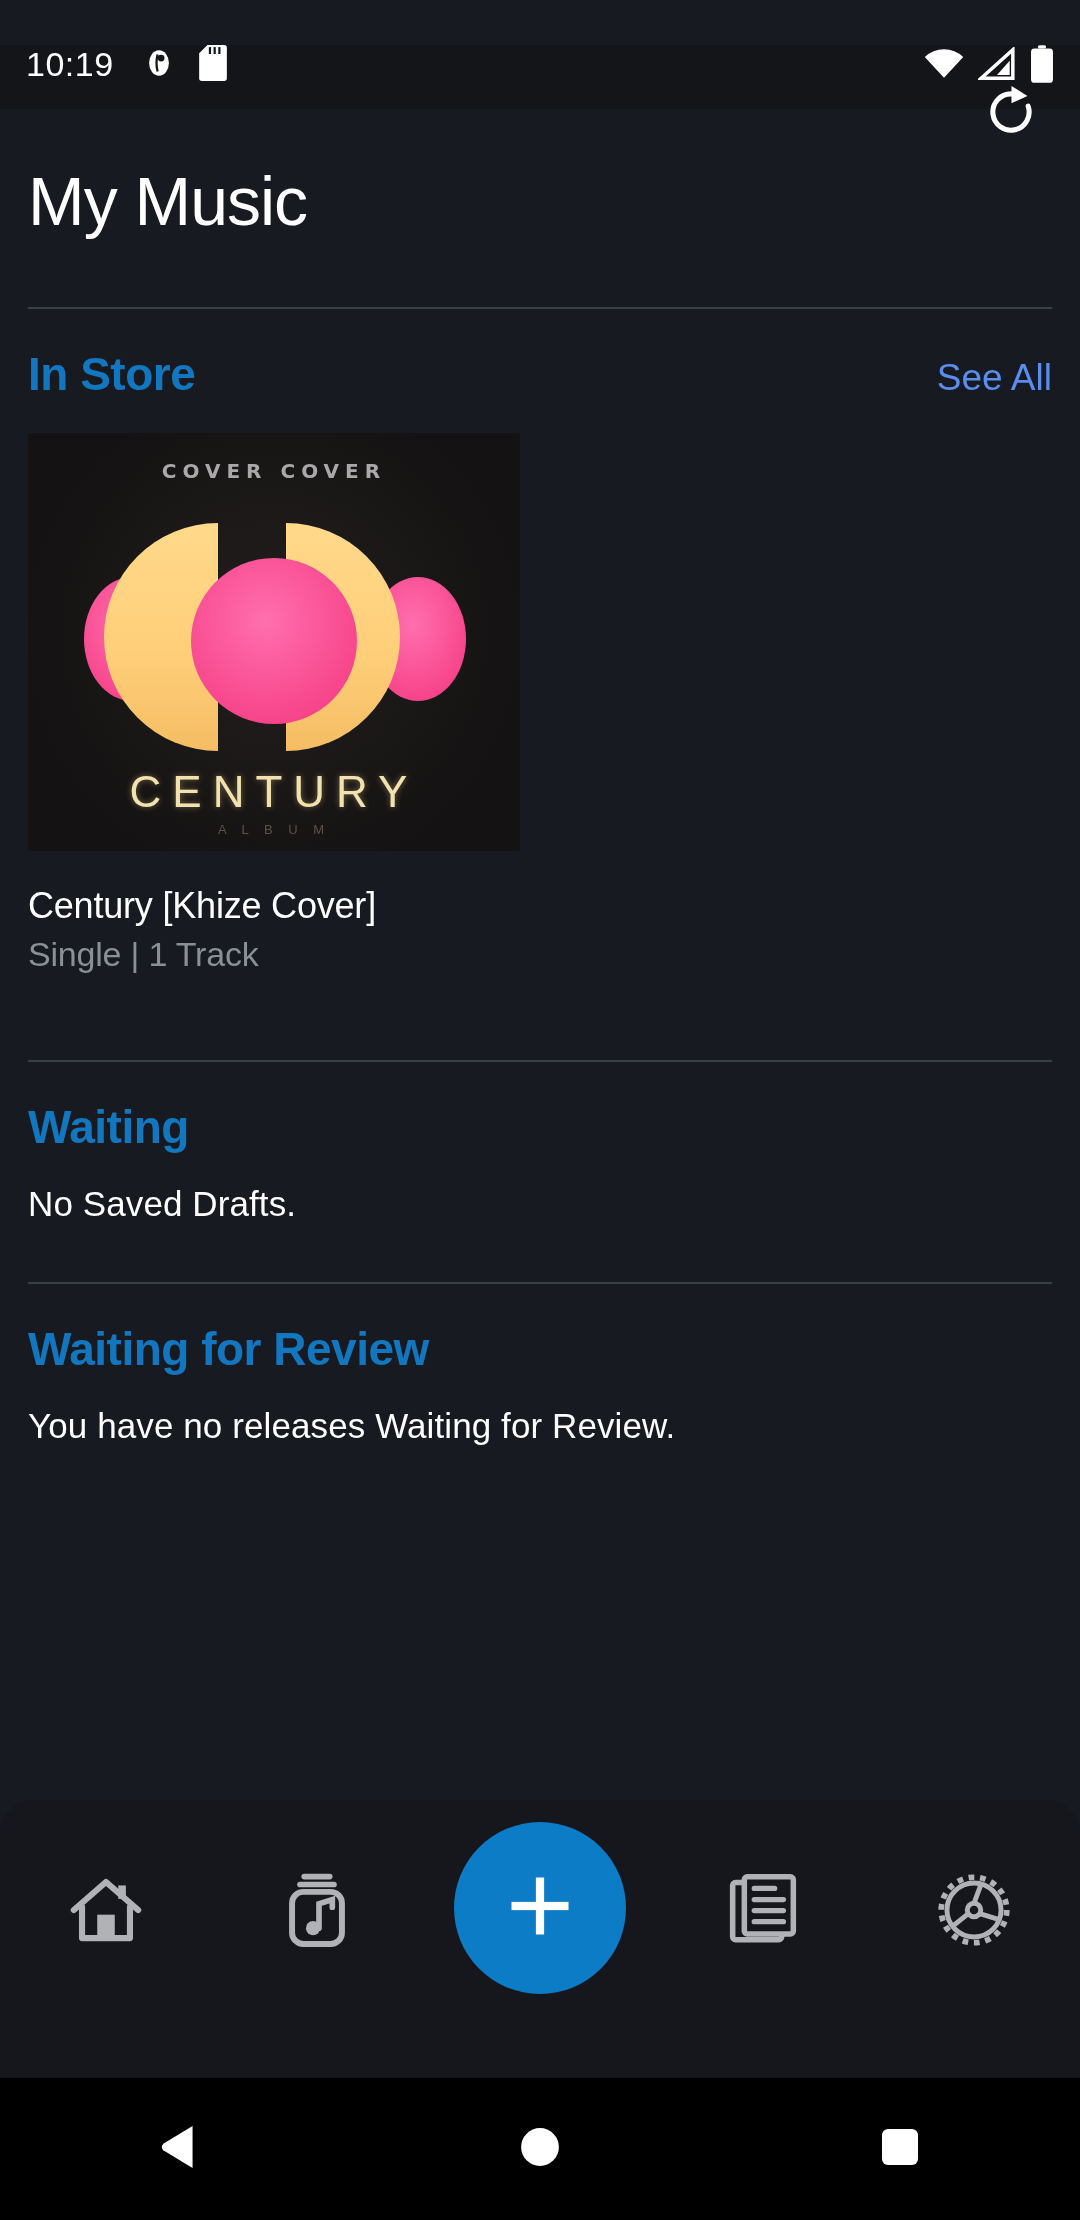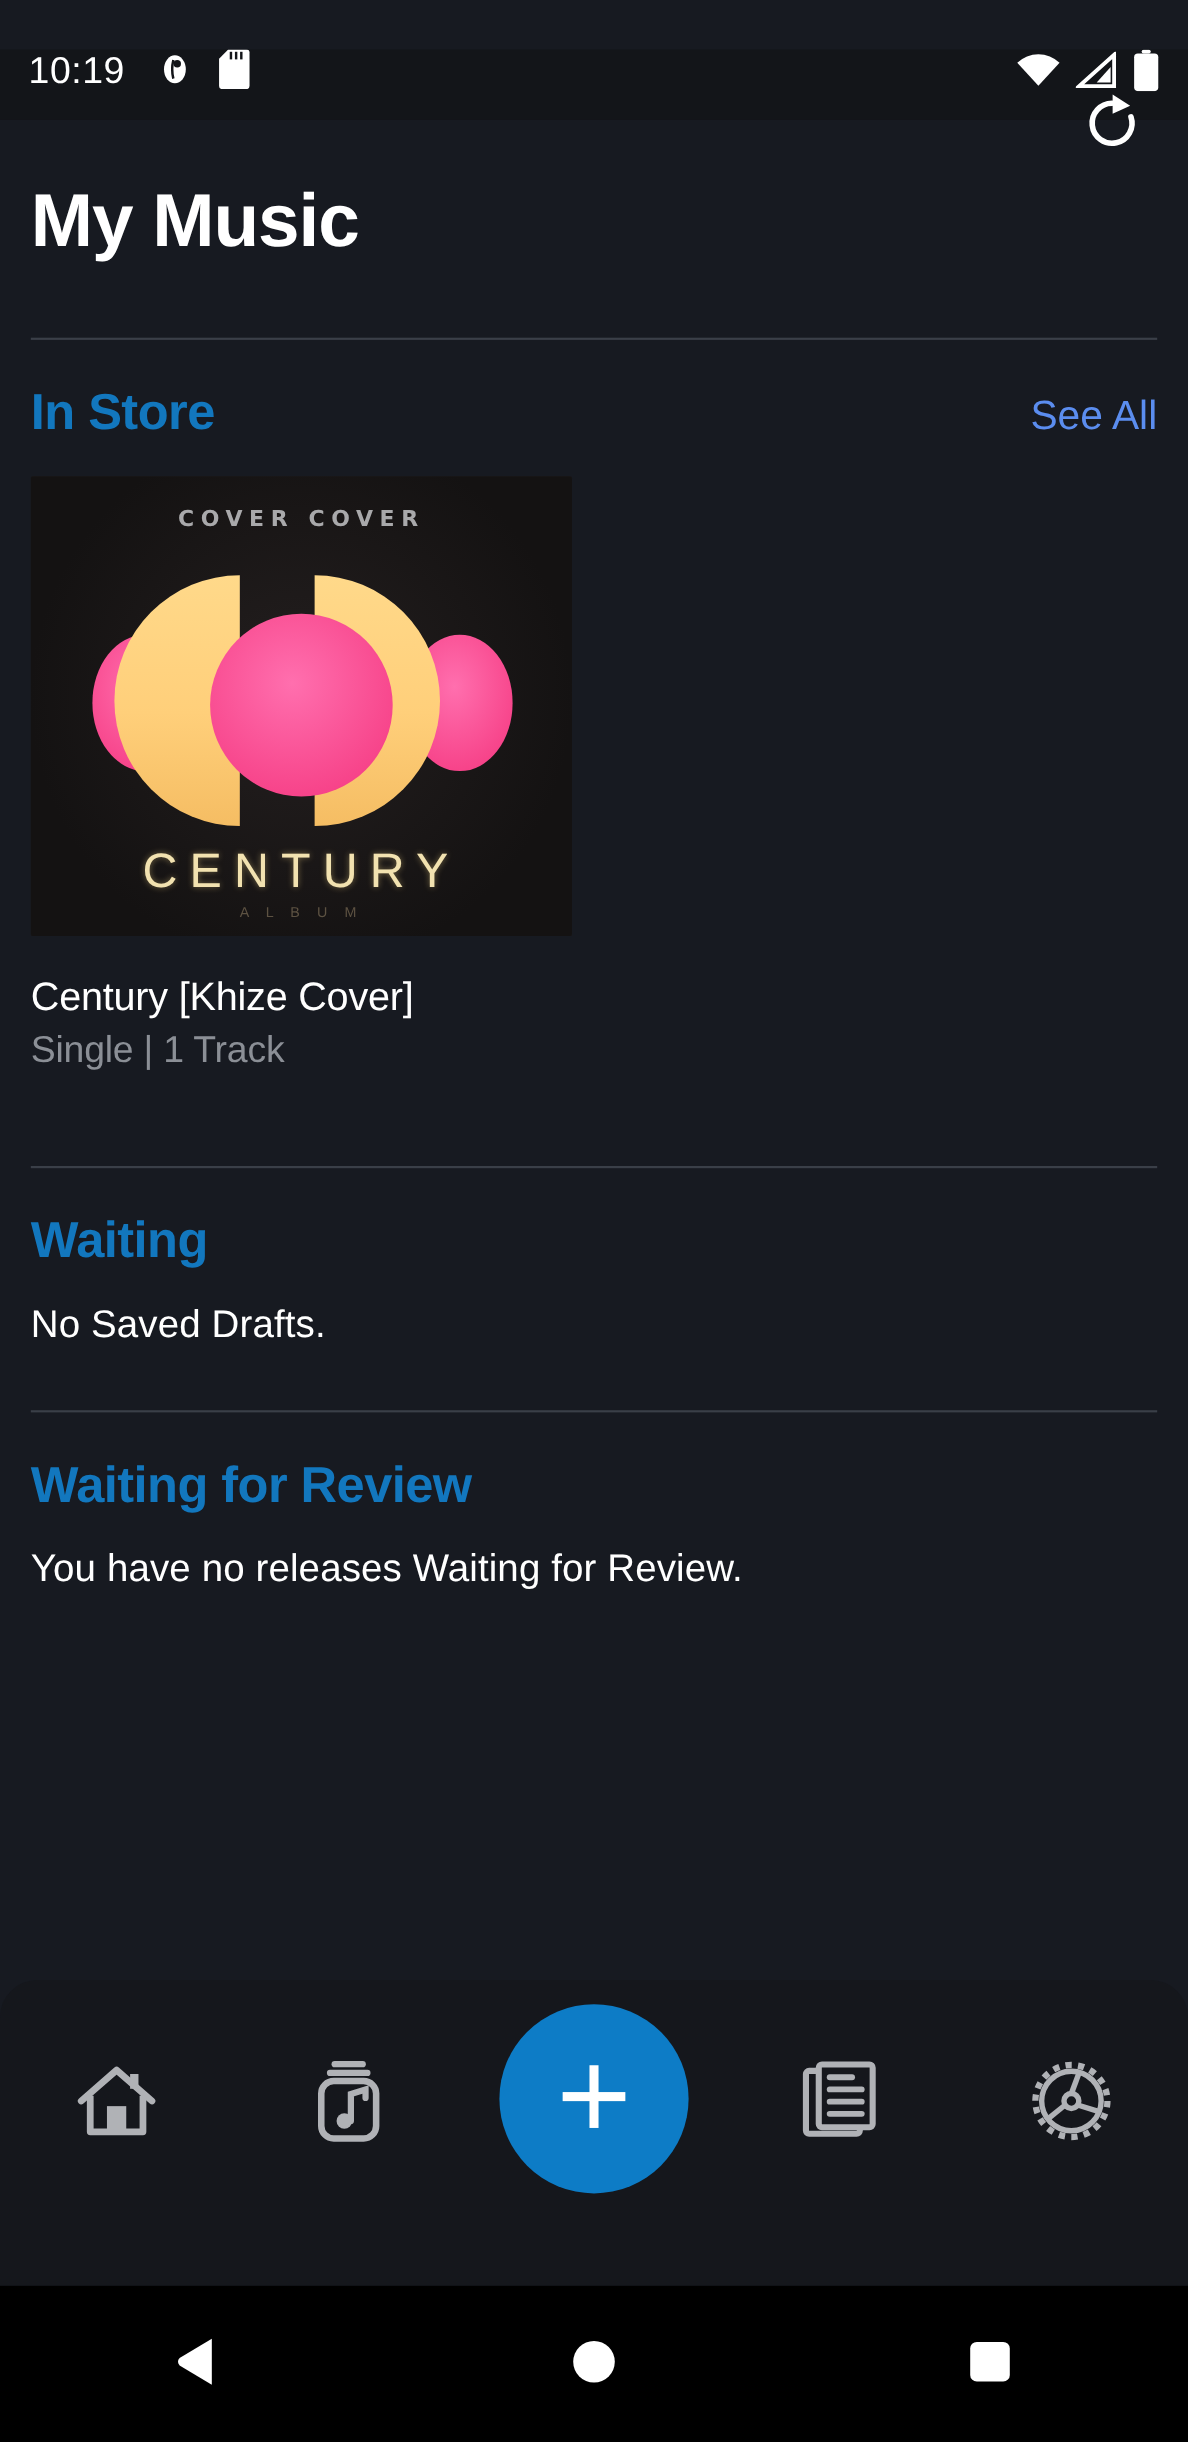--- a/index.html
+++ b/index.html
@@ -20,21 +20,21 @@
   }
   .sb-time { color:#fff; font-size:34px; letter-spacing:.5px; font-weight:400; }
   .sb-left-icons { display:flex; align-items:center; gap:22px; margin-left:28px; }
   .sb-right { margin-left:auto; display:flex; align-items:center; gap:14px; }
 
   
   .app-header { position:absolute; top:64px; left:0; width:1080px; }
   .refresh-row { height:96px; display:flex; justify-content:flex-end; align-items:center; padding-right:38px; }
   .refresh-btn { width:62px; height:62px; display:flex; align-items:center; justify-content:center; cursor:pointer; }
   .page-title {
-    color:#ffffff; font-size:68px; font-weight:700;
+    color:#ffffff; font-size:68px; font-weight:400;
     padding:6px 0 0 28px; letter-spacing:-1px; line-height:1.05;
   }
 
   .divider { height:2px; background:#3a3f48; margin:0 28px; }
   .divider.top { margin-top:70px; }
 
   
   .section { padding:0 28px; }
   .sec-head {
     display:flex; align-items:baseline; justify-content:space-between;

